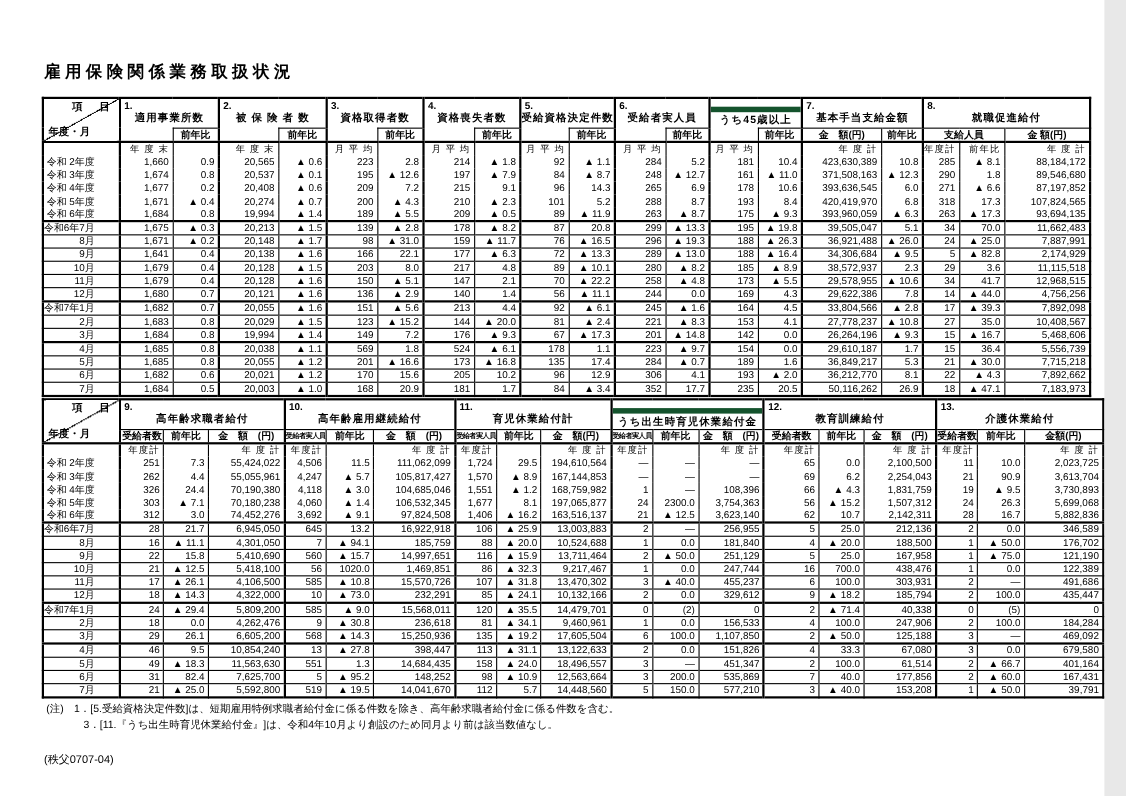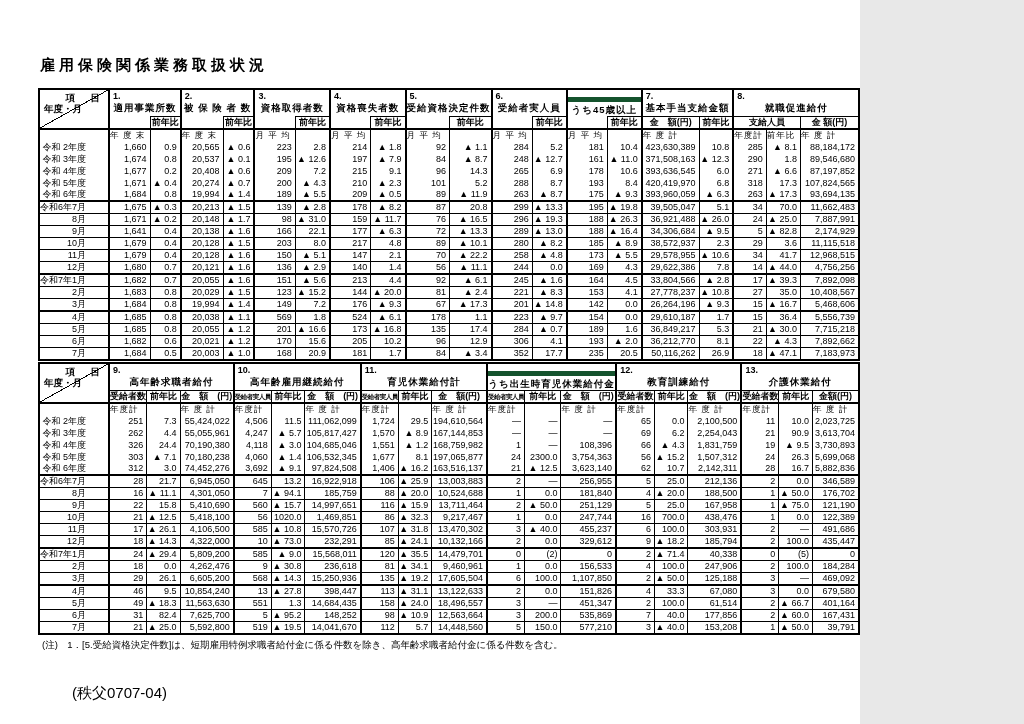--- a/index.html
+++ b/index.html
@@ -1,18 +1,18 @@
 <!DOCTYPE html>
 <html><head>
 <meta charset="utf-8">
 <style>
   * { box-sizing: border-box; margin: 0; padding: 0; }
   html, body { background: #e8e8e8; }
   body { font-family: "Liberation Sans", "DejaVu Sans", sans-serif; color: #000; }
-  .page { position: relative; width: 860px; height: 724px; background: #ffffff; overflow: hidden; text-decoration: underline; }
+  .page { position: relative; width: 1004px; height: 724px; background: #ffffff; overflow: hidden; text-decoration: underline; }
 
   .doc-title { position: absolute; left: 40px; top: 56px; font-size: 15px; font-weight: bold; letter-spacing: 4px; }
 
   table { border-collapse: collapse; table-layout: fixed; border: 2px solid #000; background: #fff; }
   #t1 { position: absolute; left: 38px; top: 88px; }
   #t2 { position: absolute; left: 38px; top: 362px; }
 
   td { border-left: 1px solid #000; font-size: 9px; line-height: 11px; height: 12px;
        white-space: nowrap; overflow: hidden; padding: 0 3px 0 0; }
   td.gb { border-left: 2px solid #000; }
@@ -23,34 +23,34 @@
   .gno { position: absolute; top: 1px; left: 3px; font-size: 9px; font-weight: bold; letter-spacing: 0; }
   .gtitle { display: block; font-weight: bold; font-size: 9.5px; letter-spacing: 1px; padding-bottom: 3px; }
   .g45 .gtitle, .gbirth .gtitle { border-top: 5px solid #14532d; margin-top: 5px; padding-top: 2px; padding-bottom: 1px; }
   .hrow2 td { height: 13px; text-align: center; font-weight: bold; font-size: 9px;
               border-top: 1px solid #000; border-bottom: 2px solid #000; padding: 0; }
   .hrow2 td.nb { border-top: none; }
   .hrow2 td.tiny { font-size: 6.5px; letter-spacing: -0.5px; font-weight: bold; }
   .corner { position: relative; padding: 0; border-bottom: 2px solid #000;
             background: linear-gradient(to bottom right, #fff 49.3%, #000 49.3%, #000 50.7%, #fff 50.7%); }
   .corner .ct { position: absolute; top: 2px; right: 5px; font-size: 9.5px; font-weight: bold; letter-spacing: 3px; }
-  .corner .cb { position: absolute; bottom: 14px; left: 4px; font-size: 9.5px; font-weight: bold; }
+  .corner .cb { position: absolute; bottom: 2px; left: 4px; font-size: 9.5px; font-weight: bold; }
 
   
   tbody td.lbl { text-align: right; padding-right: 22px; font-size: 9px; }
   tbody td.num { text-align: right; }
-  tr.unit td { border-top: none; border-bottom: none; text-align: left; letter-spacing: 1px; font-size: 8.5px; }
+  tr.unit td { border-top: none; border-bottom: none; text-align: right; letter-spacing: 1px; font-size: 8.5px; }
   tr.annual td { border-top: none; border-bottom: none; }
   tr.monthly td { border-top: 1px solid #000; }
   tr.strongtop td { border-top: 2px solid #000; }
 
   .notes { position: absolute; left: 42px; top: 637px; font-size: 9.5px; line-height: 15px; }
   .notes .nrow { white-space: nowrap; }
   .notes .indent { padding-left: 34px; }
-  .footer-code { position: absolute; left: 40px; top: 684px; font-size: 15px; margin-left: 32px; }
+  .footer-code { position: absolute; left: 40px; top: 684px; font-size: 10px; }
 </style>
 </head>
 <body>
 
 <div class="page">
 
   <div class="doc-title">雇用保険関係業務取扱状況</div>
 
   <table id="t1">
     <colgroup>
@@ -1031,16 +1031,17 @@
           <td class="num">153,208</td>
           <td class="num gb">1</td>
           <td class="num">▲ 50.0</td>
           <td class="num">39,791</td>
         </tr>
       </tbody>
   </table>
 
   <div class="notes">
     <div class="nrow"><span>(注)</span>　<span>1．[5.受給資格決定件数]は、短期雇用特例求職者給付金に係る件数を除き、高年齢求職者給付金に係る件数を含む。</span></div>
+    <div class="nrow indent"><span>3．[11.『うち出生時育児休業給付金』]は、令和4年10月より創設のため同月より前は該当数値なし。</span></div>
   </div>
   <div class="footer-code">(秩父0707-04)</div>
 
 </div>
 
 </body></html>

